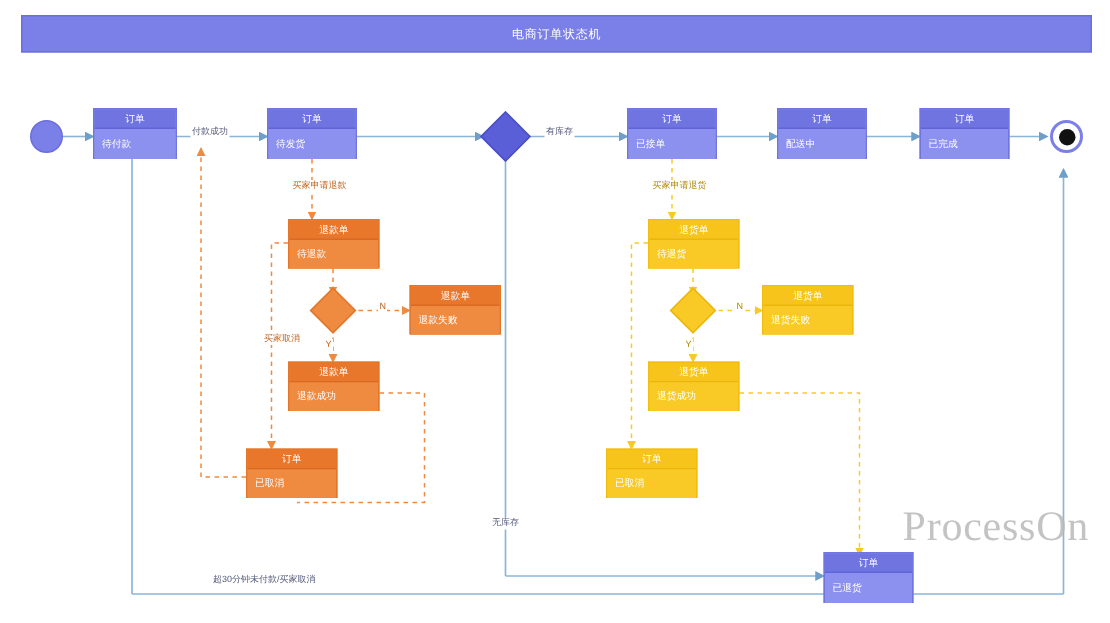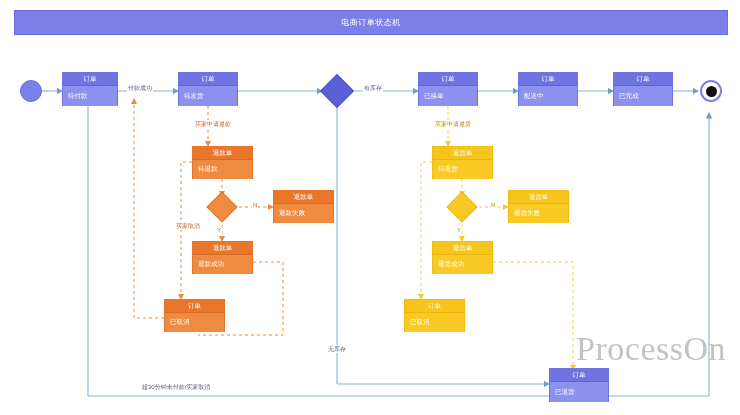--- a/index.html
+++ b/index.html
@@ -65,21 +65,21 @@
     position:absolute;font-size:6px;white-space:nowrap;
     background:#ffffff;padding:0 1px;line-height:8px;
   }
   .lbl-orange{color:#c2651f;}
   .lbl-gold{color:#b08a07;}
   .lbl-dark{color:#555a7a;}
 
   .watermark{
     position:absolute;right:14px;bottom:33px;
     font-family:"Liberation Serif","DejaVu Serif",serif;
-    font-size:34px;color:#b9b9b9;letter-spacing:.5px;
+    font-size:28px;color:#b9b9b9;letter-spacing:.5px;
     opacity:.85;user-select:none;
   }
 </style>
 </head>
 <body>
 
 <div id="canvas">
 
   <div class="title-bar">
     <span>电商订单状态机</span>

